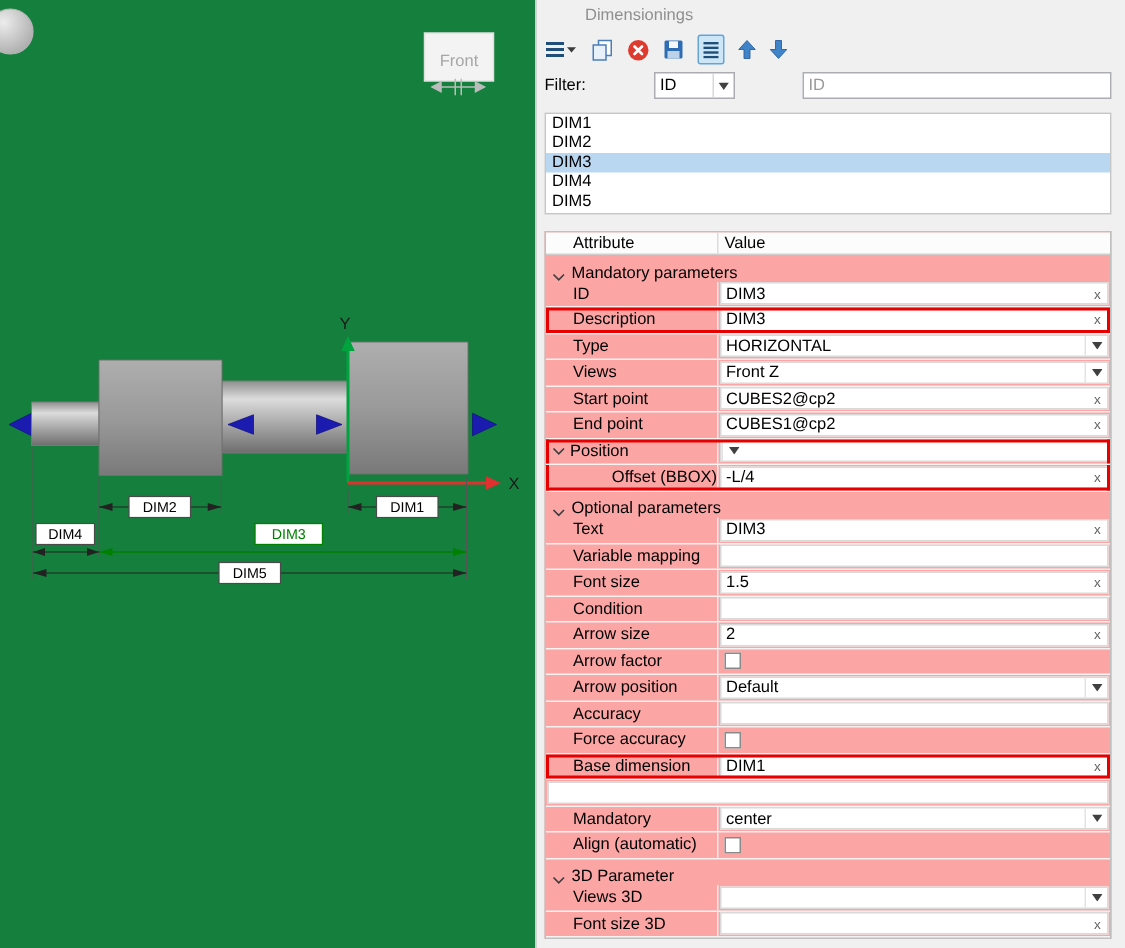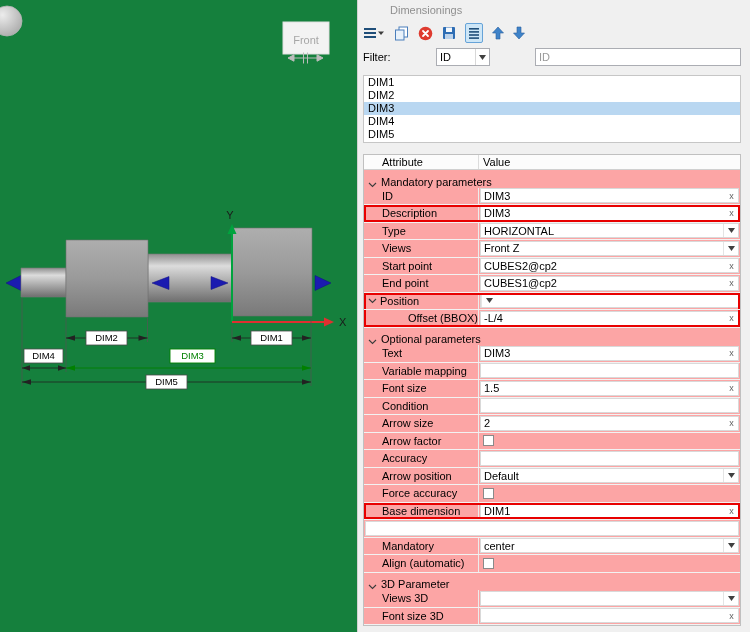--- a/index.html
+++ b/index.html
@@ -428,40 +428,40 @@
           <div class="grow">
             <div class="g-attr">
               <span class="alabel">Arrow factor</span>
             </div>
             <div class="g-val">
               <span class="checkbox"></span>
             </div>
           </div>
           <div class="grow">
             <div class="g-attr">
-              <span class="alabel">Accuracy</span>
-            </div>
-            <div class="g-val">
-              <div class="vbox">
-                <span class="vtext"></span>
-              </div>
-            </div>
-          </div>
-          <div class="grow">
-            <div class="g-attr">
               <span class="alabel">Arrow position</span>
             </div>
             <div class="g-val">
               <div class="vbox">
                 <span class="vtext">Default</span>
                 <span class="dd-btn">
                   <svg width="7" height="5" viewBox="0 0 7 5">
                     <polygon points="0,0 7,0 3.5,5" fill="#404040"></polygon>
                   </svg>
                 </span>
+              </div>
+            </div>
+          </div>
+          <div class="grow">
+            <div class="g-attr">
+              <span class="alabel">Accuracy</span>
+            </div>
+            <div class="g-val">
+              <div class="vbox">
+                <span class="vtext"></span>
               </div>
             </div>
           </div>
           <div class="grow">
             <div class="g-attr">
               <span class="alabel">Force accuracy</span>
             </div>
             <div class="g-val">
               <span class="checkbox"></span>
             </div>

